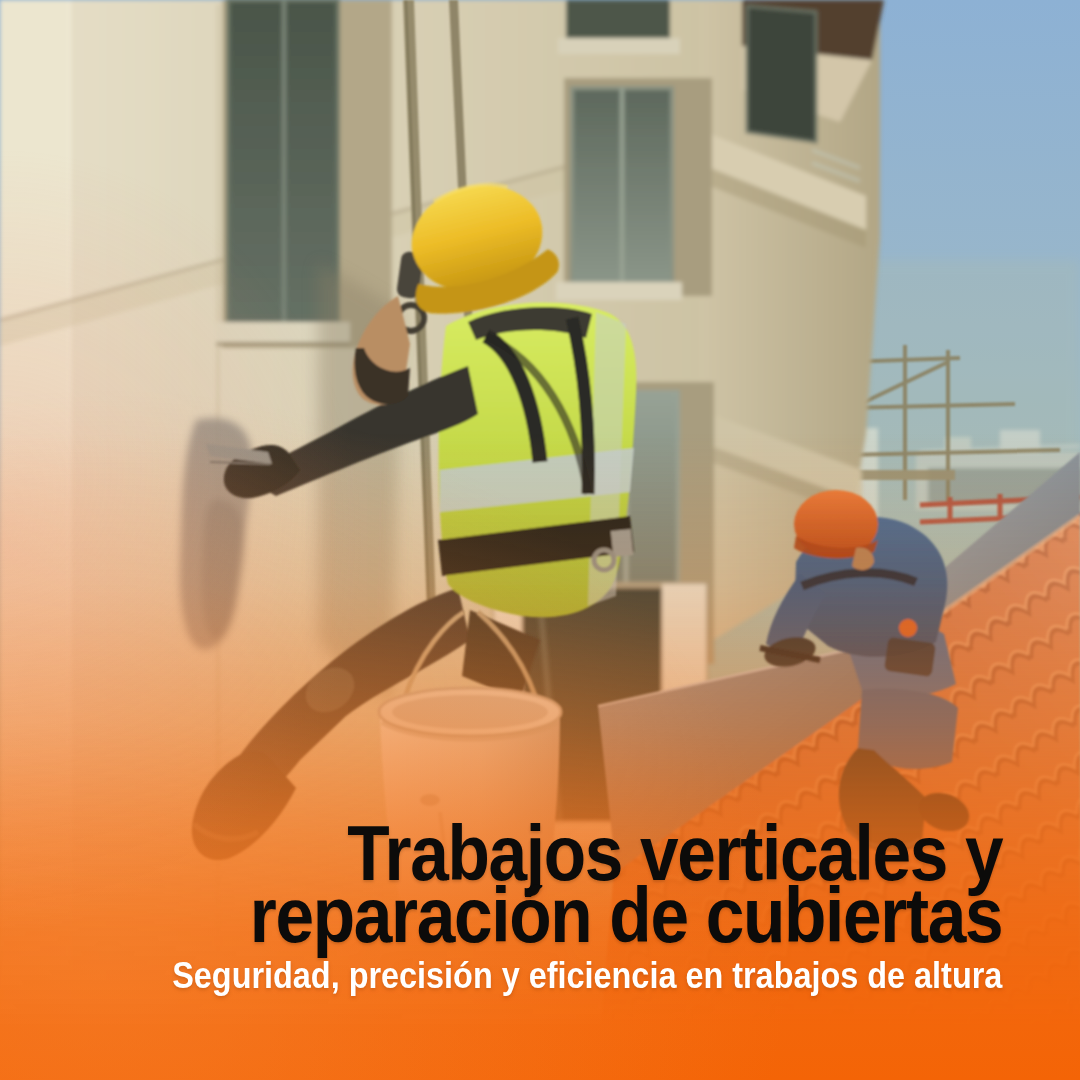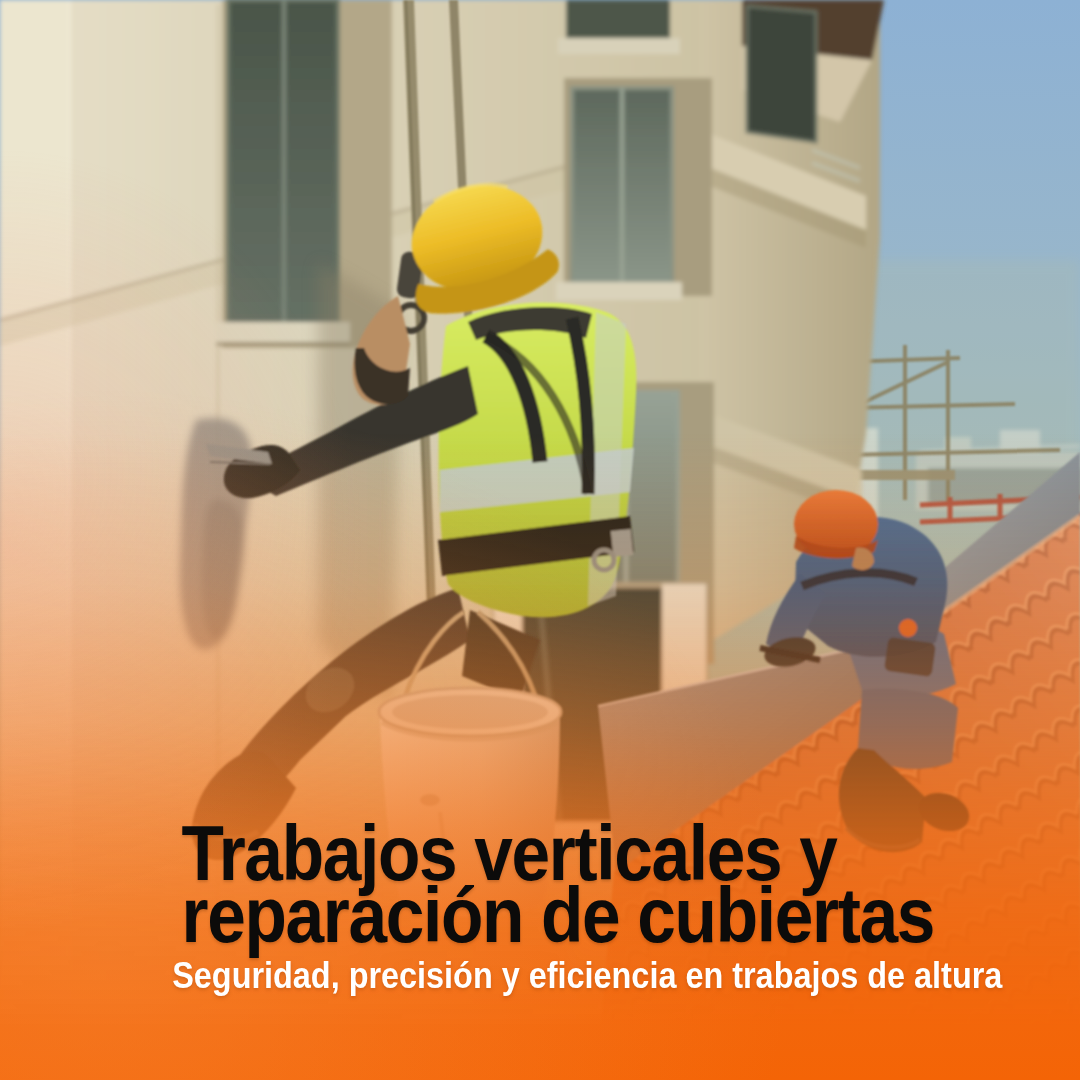--- a/index.html
+++ b/index.html
@@ -11,21 +11,21 @@
       radial-gradient(ellipse 950px 780px at 10% 88%, rgba(246,138,58,.45), rgba(246,138,58,0) 72%),
       linear-gradient(180deg,
         rgba(245,124,32,0) 0%,
         rgba(245,124,32,0) 40%,
         rgba(245,124,32,.16) 54%,
         rgba(244,118,26,.46) 67%,
         rgba(243,112,22,.74) 77%,
         rgba(242,106,16,.92) 86%,
         rgba(243,102,10,1) 95%,
         rgba(244,100,6,1) 100%);}
-  .caption{position:absolute;top:822px;right:78px;z-index:3;}
+  .caption{position:absolute;top:822px;right:78px;z-index:3;text-align:right;}
   .h-line{display:block;font-weight:bold;font-size:78px;line-height:62px;letter-spacing:-1.5px;
     color:#0c0b0a;white-space:nowrap;transform:scaleX(.89);transform-origin:100% 50%;
     text-shadow:0 2px 3px rgba(90,40,5,.25);}
   .sub{display:block;margin-top:10px;font-weight:bold;font-size:36px;line-height:40px;letter-spacing:0;
     color:#ffffff;white-space:nowrap;transform:scaleX(.90);transform-origin:100% 50%;
     text-shadow:0 2px 4px rgba(150,60,5,.35);}
 </style>
 </head>
 <body>
 

